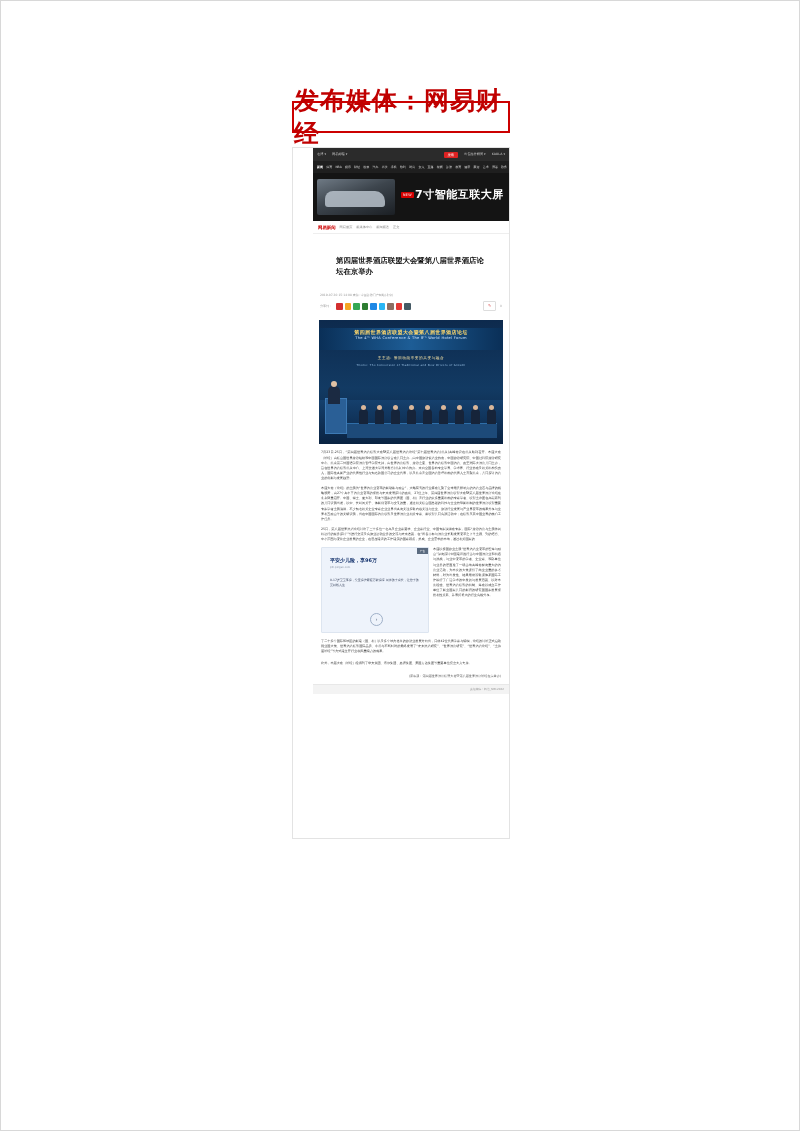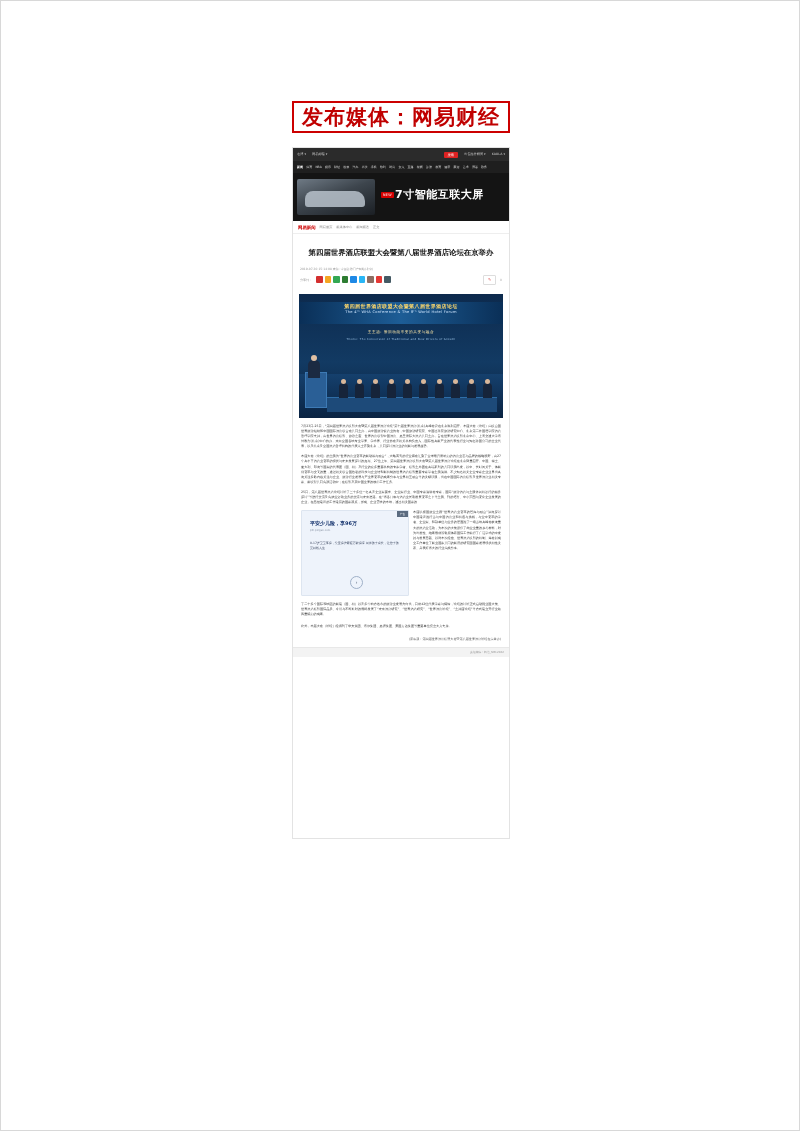--- a/index.html
+++ b/index.html
@@ -18,31 +18,32 @@
   }
   
   .banner{
     position:absolute;
     left:291px;top:100px;width:218px;height:32px;
     border:2px solid #cc0000;
     box-sizing:border-box;
     display:flex;align-items:center;justify-content:center;
   }
   .banner span{
-    color:#c00000;font-size:21px;font-weight:bold;letter-spacing:1px;
+    color:#c00000;font-size:25px;font-weight:bold;letter-spacing:1px;
     font-family:"DejaVu Sans", sans-serif;
   }
   
   .shot{
     position:absolute;
     left:291px;top:146px;width:218px;height:692px;
     background:#ffffff;
     border:1px solid #e3e3e3;
     box-sizing:border-box;
     overflow:hidden;
+    padding-left:20px;
   }
   
   .topbar{
     height:13px;background:#2b2b2b;display:flex;align-items:center;
     padding:0 4px;gap:6px;
   }
   .topbar .tb{color:#c9c9c9;font-size:3.2px;line-height:1;}
   .topbar .red{
     background:#d22; color:#fff;font-size:3.2px;padding:1px 4px;border-radius:1px;
   }
@@ -79,21 +80,21 @@
   
   .logorow{
     height:12px;background:#fff;border-bottom:1px solid #eee;
     display:flex;align-items:center;padding:0 5px;gap:4px;
   }
   .logorow .logo{color:#c00;font-size:4.4px;font-weight:bold;}
   .logorow .crumb{color:#888;font-size:3.2px;}
   
   .art{padding:6px 7px 4px 7px;background:#fff;}
   .art h1{
-    margin:8px;font-size:7.4px;line-height:1.45;color:#111;font-weight:bold;text-align:center;
+    margin:16px;font-size:7.4px;line-height:1.45;color:#111;font-weight:bold;
   }
   .meta{margin-top:4px;color:#999;font-size:3px;}
   .share{
     margin-top:4px;display:flex;align-items:center;gap:2px;
   }
   .share .lbl{color:#999;font-size:3px;margin-right:2px;}
   .share i{
     width:6.5px;height:6.5px;border-radius:1px;display:inline-block;
     font-style:normal;font-size:3.4px;color:#fff;text-align:center;line-height:6.5px;
   }

